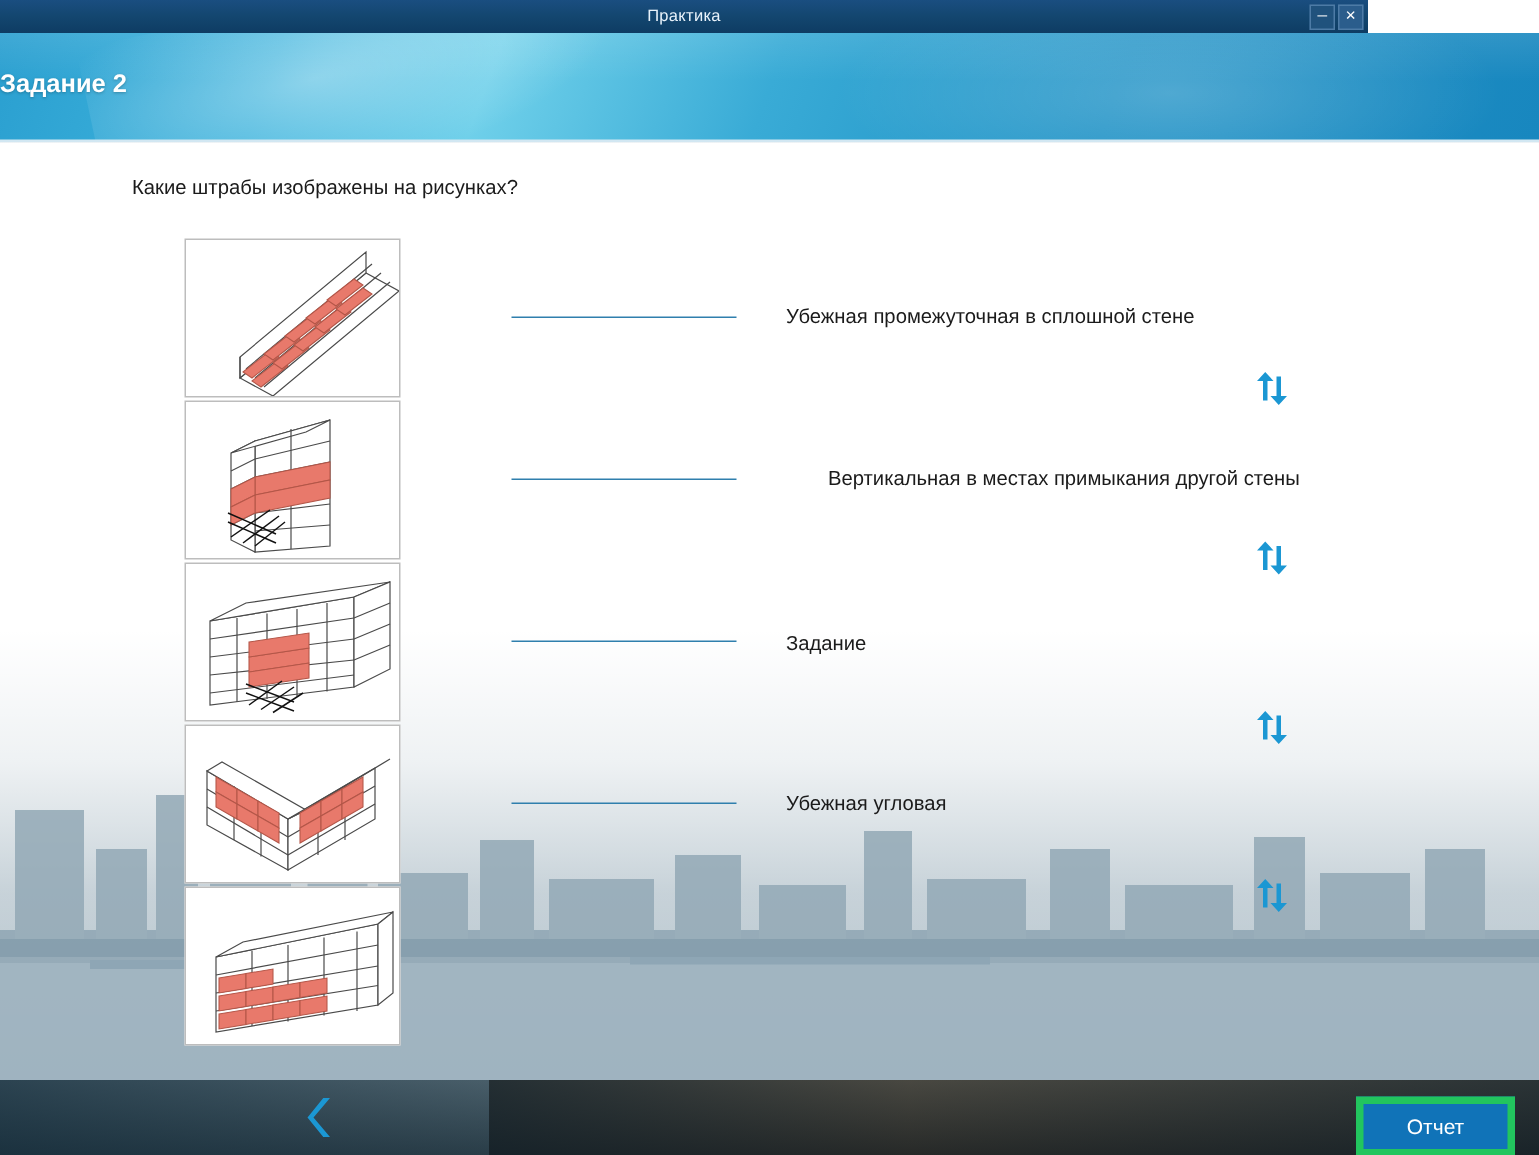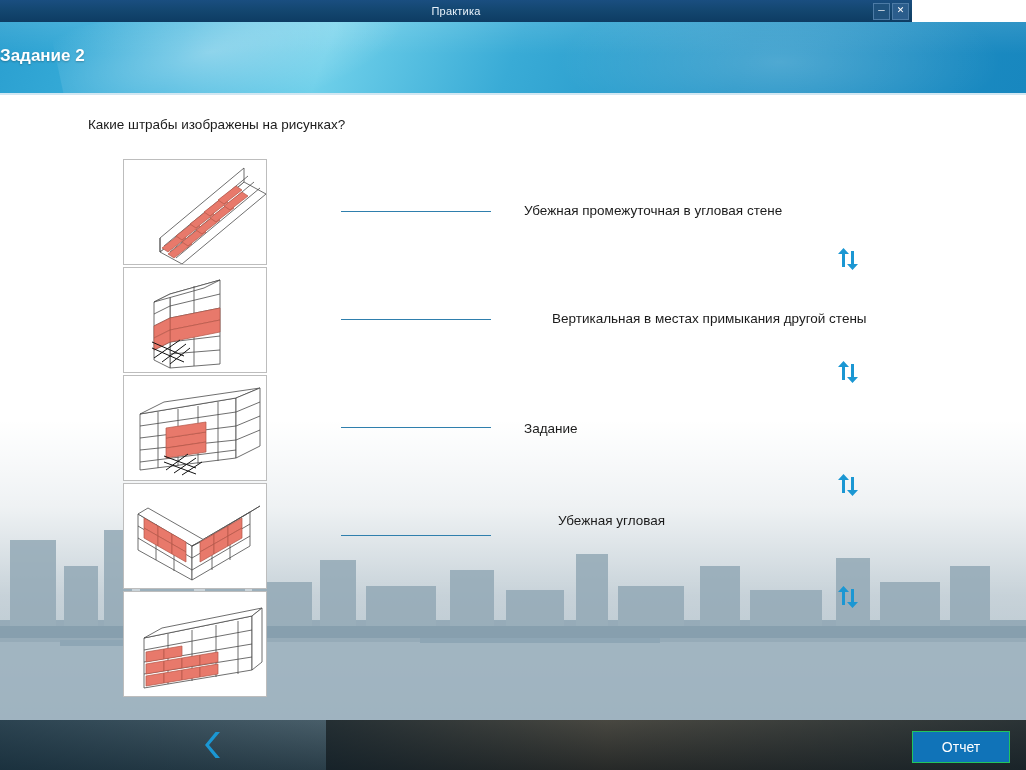--- a/index.html
+++ b/index.html
@@ -179,21 +179,21 @@
   }
   .row-1 .dash { top: 52px; }
   .row-1 .label { top: 43px; }
   .row-2 .dash { top: 52px; }
   .row-2 .label { top: 43px; margin-left: 28px; }
   .row-3 .dash { top: 52px; }
   .row-3 .label { top: 45px; }
   .row-4 .dash { top: 52px; }
   .row-4 .label { top: 43px; }
   .row-5 .dash { top: 52px; }
-  .row-5 .label { top: 29px; margin-left: 34px; }
+  .row-5 .label { top: 44px; }
 
   
   .swap {
     position: absolute;
     left: 834px;
     width: 28px;
     height: 24px;
     z-index: 3;
     cursor: pointer;
   }
@@ -232,21 +232,21 @@
     width: 36px; height: 50px;
     display: flex; align-items: center; justify-content: center;
     cursor: pointer;
     z-index: 3;
   }
   .report-btn {
     position: absolute;
     right: 16px; top: 11px;
     width: 96px; height: 30px;
     background: #1073b8;
-    border: 1px solid #22c55e;
+    border: 5px solid #22c55e;
     color: #ffffff;
     font-size: 14px;
     display: flex; align-items: center; justify-content: center;
     cursor: pointer;
     z-index: 3;
   }
 </style>
 </head>
 <body>
 
@@ -462,21 +462,21 @@
             <polygon points="76,75 94,72 94,82 76,85"></polygon>
           </g>
         </svg>
       </div>
 
     </div>
 
     <div class="rows">
       <div class="row row-1">
         <div class="dash"></div>
-        <div class="label">Убежная промежуточная в угловая стене</div>
+        <div class="label">Убежная промежуточная в сплошной стене</div>
       </div>
       <div class="row row-2">
         <div class="dash"></div>
         <div class="label">Вертикальная в местах примыкания другой стены</div>
       </div>
       <div class="row row-3">
         <div class="dash"></div>
         <div class="label">Задание</div>
       </div>
       <div class="row row-5">

